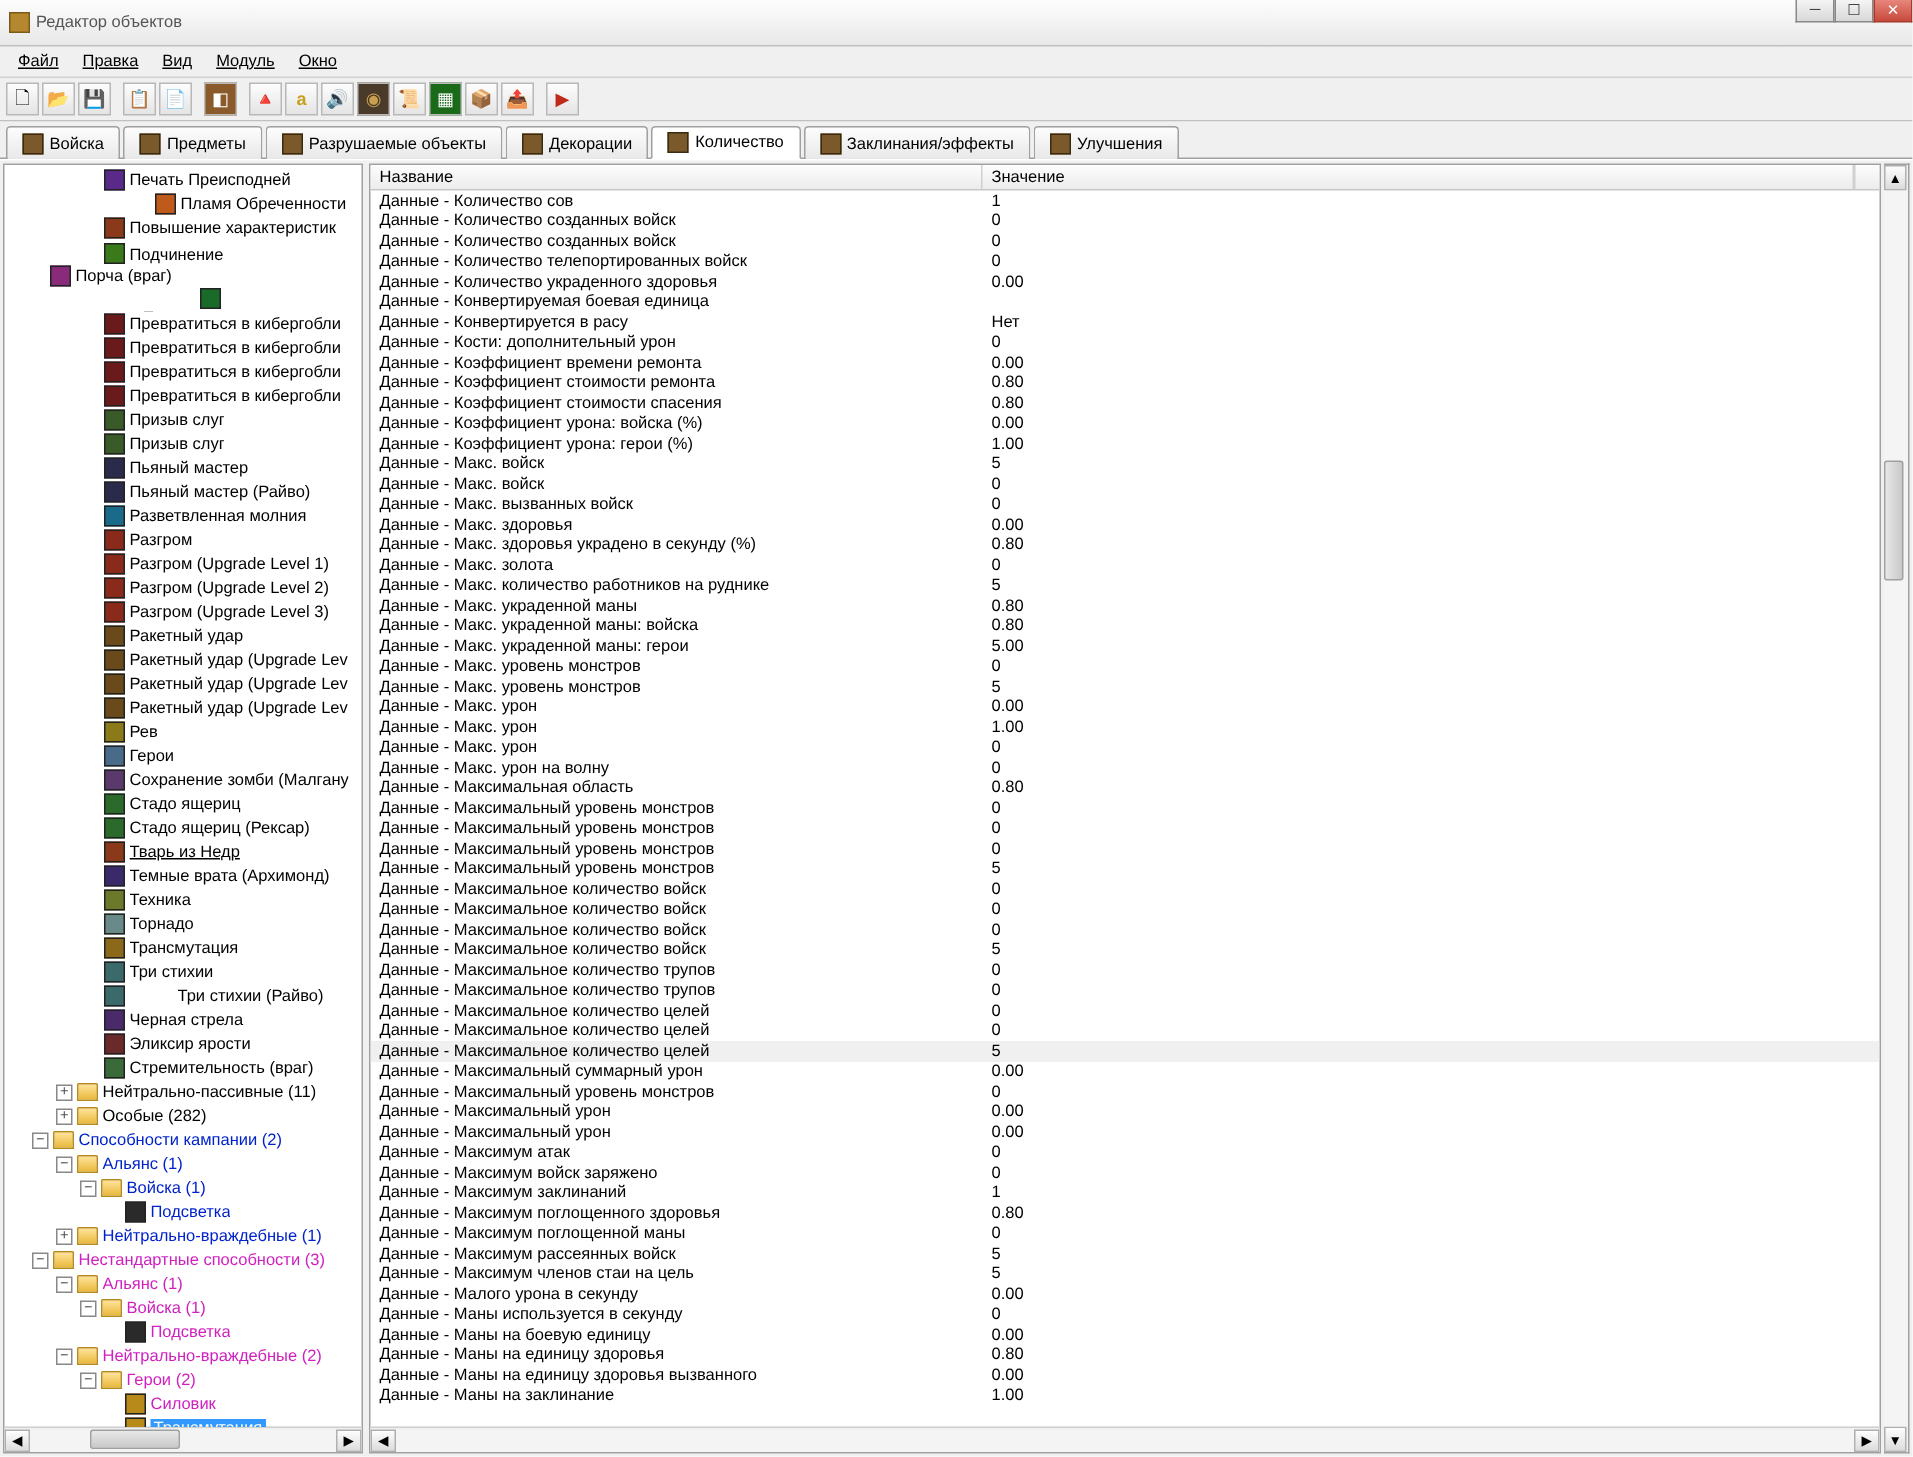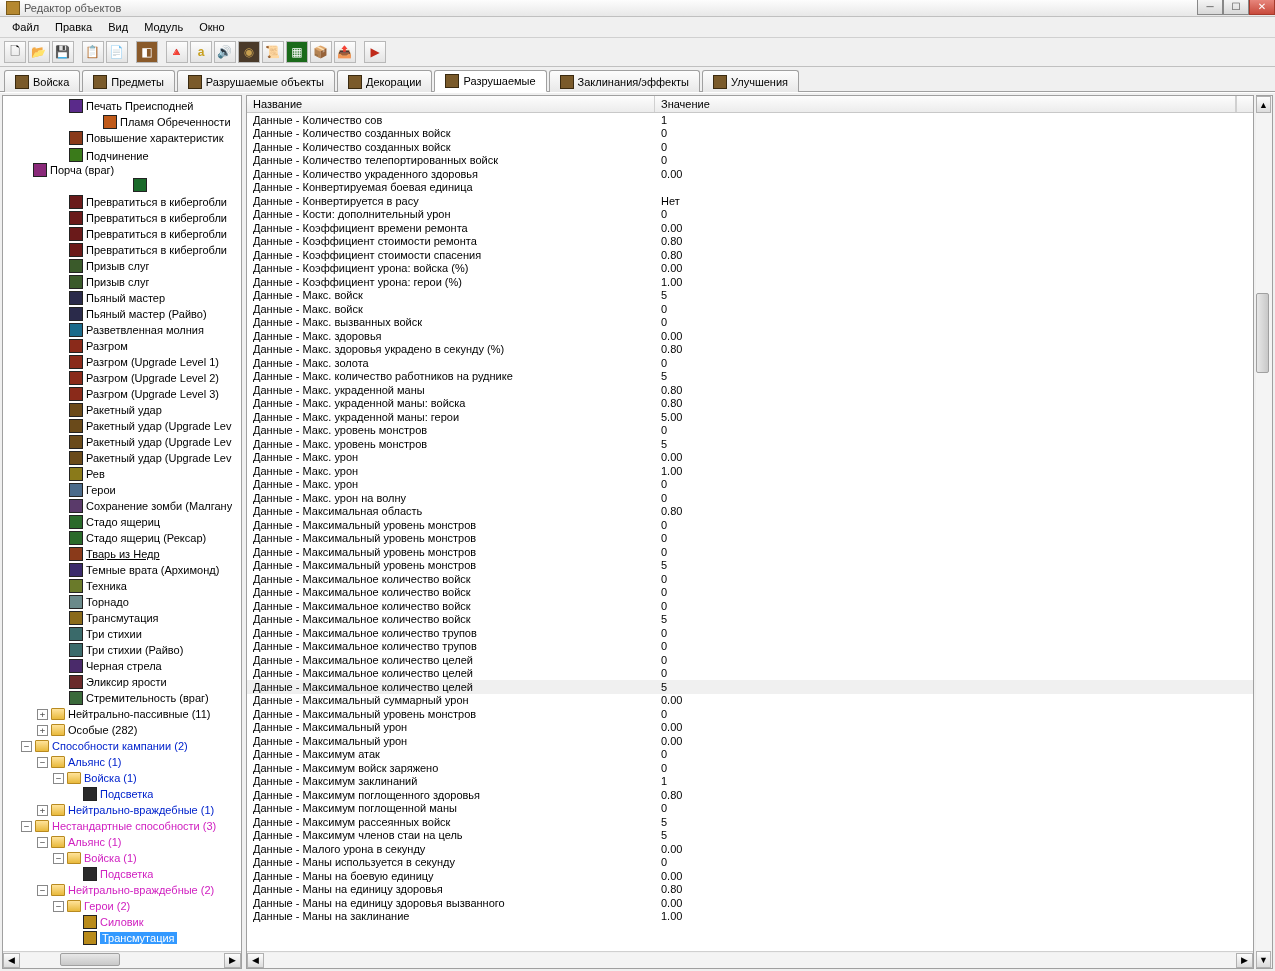--- a/index.html
+++ b/index.html
@@ -11,21 +11,21 @@
   color: #000;
   width: 1275px;
   height: 971px;
   overflow: hidden;
   display: flex;
   flex-direction: column;
 }
 .titlebar {
   background: linear-gradient(#fdfdfd, #e8e8e8);
   border-bottom: 1px solid #c0c0c0;
-  height: 17px;
+  height: 31px;
   display: flex;
   align-items: center;
   padding-left: 6px;
   position: relative;
 }
 .titlebar-icon {
   width: 14px; height: 14px; background: #b58830; border: 1px solid #7a5a1a; margin-right: 4px;
 }
 .titlebar-text { color: #555; font-size: 11px; }
 .win-buttons {
@@ -47,20 +47,21 @@
 .win-btn.close { background: linear-gradient(#e98a80,#c84a3c); color:#fff; border-color:#a53a2c;}
 .menubar {
   background: #f0f0f0;
   padding: 2px 4px;
   border-bottom: 1px solid #d0d0d0;
   display: flex;
 }
 .menubar span {
   padding: 2px 8px;
   cursor: default;
+  text-decoration: underline;
 }
 .toolbar {
   background: #f0f0f0;
   padding: 3px 4px;
   border-bottom: 1px solid #c0c0c0;
   display: flex;
   align-items: center;
   gap: 2px;
 }
 .tbtn {
@@ -320,21 +321,21 @@
     <div class="tab">
       <div class="tab-icon"></div>
       <span>Разрушаемые объекты</span>
     </div>
     <div class="tab">
       <div class="tab-icon"></div>
       <span>Декорации</span>
     </div>
     <div class="tab active">
       <div class="tab-icon"></div>
-      <span>Разрушаемые</span>
+      <span>Количество</span>
     </div>
     <div class="tab">
       <div class="tab-icon"></div>
       <span>Заклинания/эффекты</span>
     </div>
     <div class="tab">
       <div class="tab-icon"></div>
       <span>Улучшения</span>
     </div>
   </div>
@@ -471,21 +472,21 @@
           <span class="tree-label">Торнадо</span>
         </div>
         <div class="tree-row" style="padding-left: 66px;">
           <div class="item-icon" style="background: rgb(138, 106, 26);"></div>
           <span class="tree-label">Трансмутация</span>
         </div>
         <div class="tree-row" style="padding-left: 66px;">
           <div class="item-icon" style="background: rgb(58, 106, 106);"></div>
           <span class="tree-label">Три стихии</span>
         </div>
-        <div class="tree-row" style="padding-left: 66px;">
+        <div class="tree-row" style="padding-left: 66px; gap: 32px;">
           <div class="item-icon" style="background: rgb(58, 106, 106);"></div>
           <span class="tree-label">Три стихии (Райво)</span>
         </div>
         <div class="tree-row" style="padding-left: 66px;">
           <div class="item-icon" style="background: rgb(74, 42, 106);"></div>
           <span class="tree-label">Черная стрела</span>
         </div>
         <div class="tree-row" style="padding-left: 66px;">
           <div class="item-icon" style="background: rgb(106, 42, 42);"></div>
           <span class="tree-label">Эликсир ярости</span>

